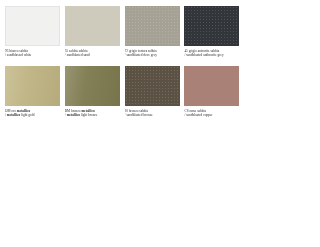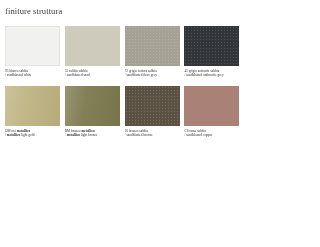--- a/index.html
+++ b/index.html
@@ -85,21 +85,20 @@
   }
   .caption-line .em {
     font-weight: bold;
   }
 </style>
 </head>
 <body>
 
 <div class="page">
 
-  <div class="page-title">finiture struttura</div>
 
   <div class="swatch-grid">
       <div class="swatch-cell">
         <div class="swatch-chip bordered" style="background: rgb(241, 241, 239);"></div>
         <div class="swatch-caption">
           <span class="caption-line">93 bianco sabbia</span>
           <span class="caption-line">/ sandblasted white</span>
         </div>
       </div>
       <div class="swatch-cell">

